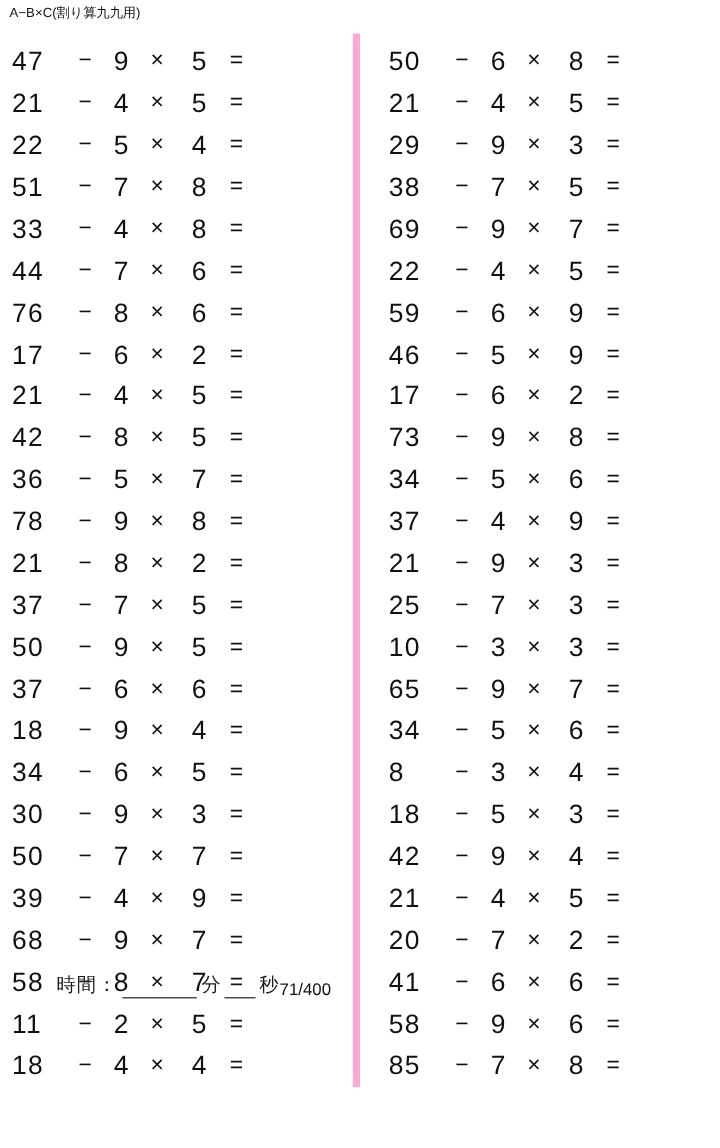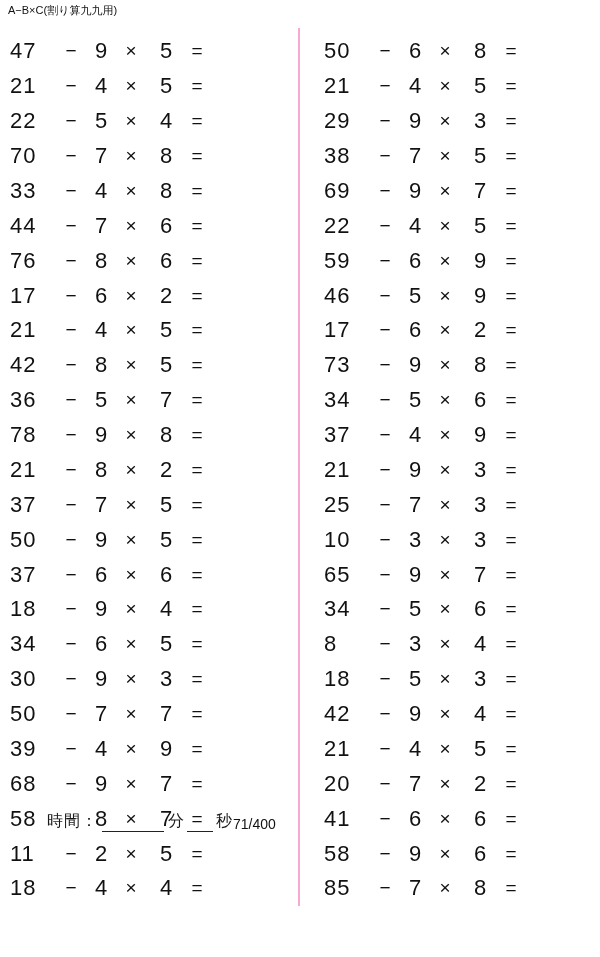--- a/index.html
+++ b/index.html
@@ -42,21 +42,21 @@
   .col {
     width: 300px;
     box-sizing: border-box;
     display: flex;
     flex-direction: column;
     padding-top: 6px;
   }
   .col-left {
     padding-left: 10px;
     padding-right: 12px;
-    border-right: 2px solid #f9a8d4;
+    border-right: 6px solid #f9a8d4;
   }
   .col-right {
     padding-left: 24px;
     padding-right: 10px;
   }
   .prob {
     display: flex;
     flex-direction: row;
     align-items: center;
     height: 38.2px;
@@ -178,21 +178,21 @@
         <div class="prob">
           <span class="num-a">22</span>
           <span class="op">−</span>
           <span class="num-b">5</span>
           <span class="op">×</span>
           <span class="num-c">4</span>
           <span class="eq">=</span>
           <span class="answer-slot"></span>
         </div>
         <div class="prob">
-          <span class="num-a">70</span>
+          <span class="num-a">51</span>
           <span class="op">−</span>
           <span class="num-b">7</span>
           <span class="op">×</span>
           <span class="num-c">8</span>
           <span class="eq">=</span>
           <span class="answer-slot"></span>
         </div>
         <div class="prob">
           <span class="num-a">33</span>
           <span class="op">−</span>

